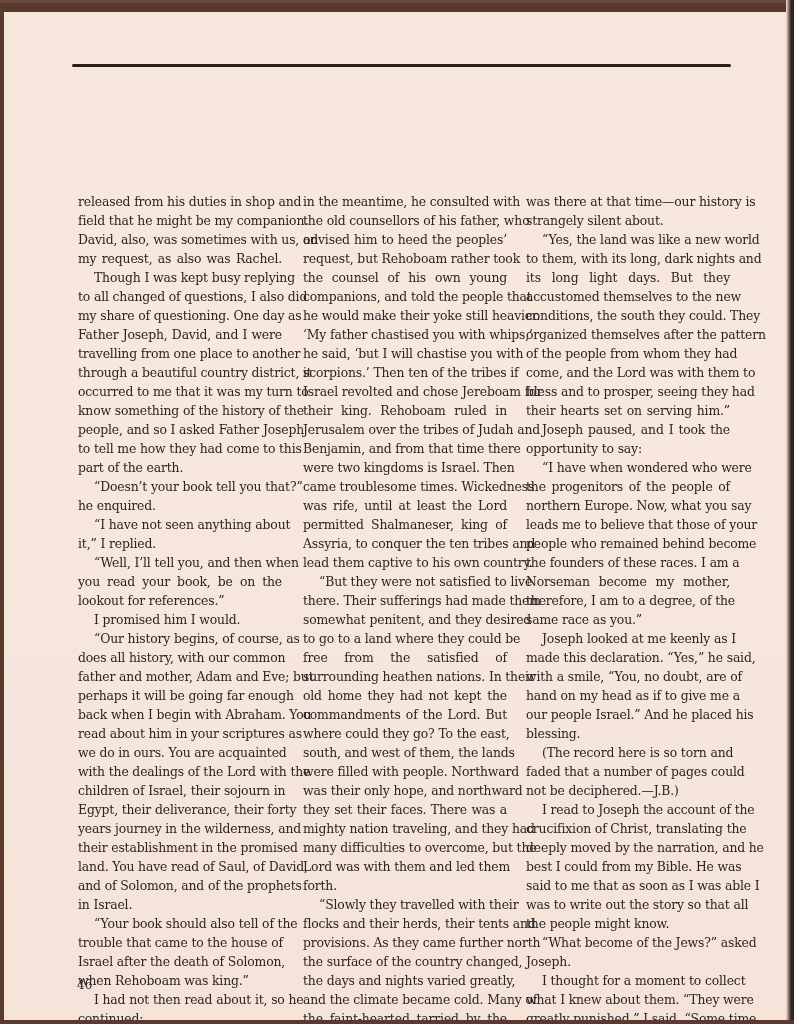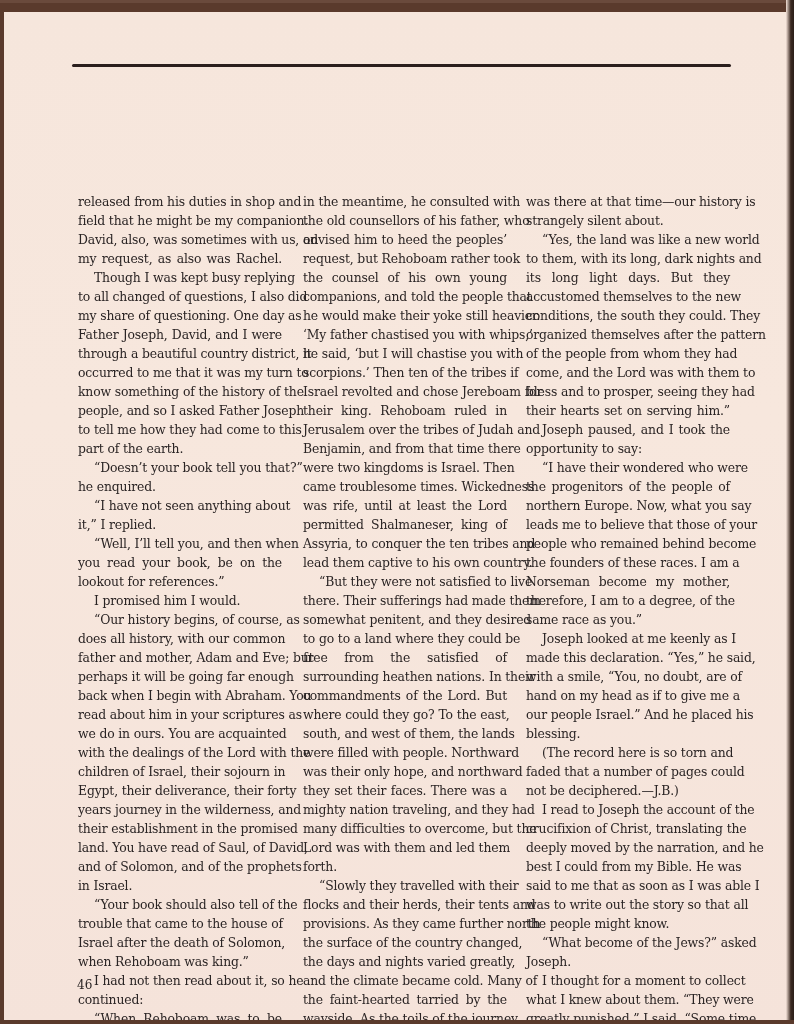--- a/index.html
+++ b/index.html
@@ -57,20 +57,21 @@
 
   <div class="column col1">
       <span class="line">released from his duties in shop and</span>
       <span class="line">field that he might be my companion.</span>
       <span class="line">David, also, was sometimes with us, on</span>
       <span class="line">my request, as also was Rachel.</span>
       <span class="line indent">Though I was kept busy replying</span>
       <span class="line">to all changed of questions, I also did</span>
       <span class="line">my share of questioning. One day as</span>
       <span class="line">Father Joseph, David, and I were</span>
+      <span class="line">travelling from one place to another</span>
       <span class="line">through a beautiful country district, it</span>
       <span class="line">occurred to me that it was my turn to</span>
       <span class="line">know something of the history of the</span>
       <span class="line">people, and so I asked Father Joseph</span>
       <span class="line">to tell me how they had come to this</span>
       <span class="line last">part of the earth.</span>
       <span class="line indent">“Doesn’t your book tell you that?”</span>
       <span class="line last">he enquired.</span>
       <span class="line indent">“I have not seen anything about</span>
       <span class="line last">it,” I replied.</span>
@@ -121,20 +122,21 @@
       <span class="line">was rife, until at least the Lord</span>
       <span class="line">permitted Shalmaneser, king of</span>
       <span class="line">Assyria, to conquer the ten tribes and</span>
       <span class="line">lead them captive to his own country.</span>
       <span class="line indent">“But they were not satisfied to live</span>
       <span class="line">there. Their sufferings had made them</span>
       <span class="line">somewhat penitent, and they desired</span>
       <span class="line">to go to a land where they could be</span>
       <span class="line">free from the satisfied of</span>
       <span class="line">surrounding heathen nations. In their</span>
+      <span class="line">old home they had not kept the</span>
       <span class="line">commandments of the Lord. But</span>
       <span class="line">where could they go? To the east,</span>
       <span class="line">south, and west of them, the lands</span>
       <span class="line">were filled with people. Northward</span>
       <span class="line">was their only hope, and northward</span>
       <span class="line">they set their faces. There was a</span>
       <span class="line">mighty nation traveling, and they had</span>
       <span class="line">many difficulties to overcome, but the</span>
       <span class="line">Lord was with them and led them</span>
       <span class="line last">forth.</span>
@@ -155,21 +157,21 @@
       <span class="line">its long light days. But they</span>
       <span class="line">accustomed themselves to the new</span>
       <span class="line">conditions, the south they could. They</span>
       <span class="line">organized themselves after the pattern</span>
       <span class="line">of the people from whom they had</span>
       <span class="line">come, and the Lord was with them to</span>
       <span class="line">bless and to prosper, seeing they had</span>
       <span class="line">their hearts set on serving him.”</span>
       <span class="line indent">Joseph paused, and I took the</span>
       <span class="line last">opportunity to say:</span>
-      <span class="line indent">“I have their wondered who were</span>
+      <span class="line indent">“I have when wondered who were</span>
       <span class="line">the progenitors of the people of</span>
       <span class="line">northern Europe. Now, what you say</span>
       <span class="line">leads me to believe that those of your</span>
       <span class="line">people who remained behind become</span>
       <span class="line">the founders of these races. I am a</span>
       <span class="line">Norseman become my mother,</span>
       <span class="line">therefore, I am to a degree, of the</span>
       <span class="line last">same race as you.”</span>
       <span class="line indent">Joseph looked at me keenly as I</span>
       <span class="line">made this declaration. “Yes,” he said,</span>

